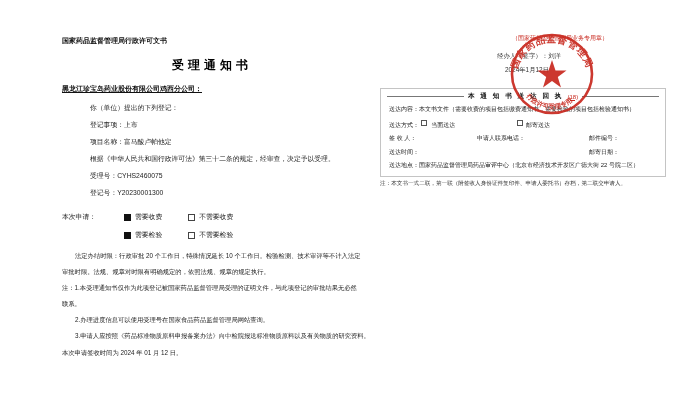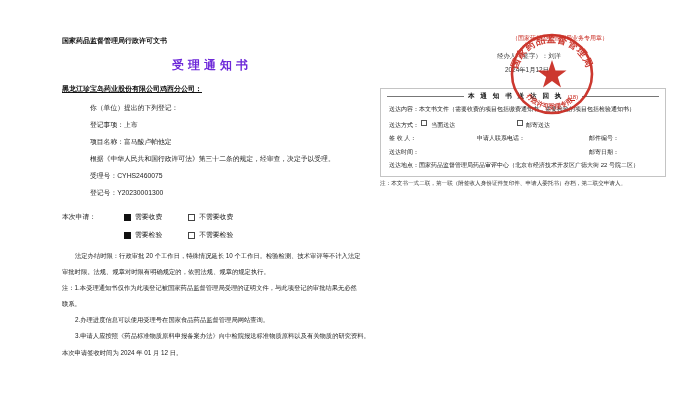--- a/index.html
+++ b/index.html
@@ -4,21 +4,21 @@
 <style>
   html,body{margin:0;padding:0;background:#e9e9e9;}
   .page{
     position:relative;width:700px;height:400px;background:#ffffff;
     font-family:"Liberation Sans","DejaVu Sans",sans-serif;color:#222;
     overflow:hidden;margin:0 auto;
   }
   .abs{position:absolute;white-space:nowrap;}
   
   .doc-header{left:62px;top:36px;font-size:7px;font-weight:bold;color:#111;}
-  .doc-title{left:62px;top:57px;width:300px;text-align:center;font-size:12px;font-weight:bold;letter-spacing:4px;color:#6d28d9;}
+  .doc-title{left:62px;top:57px;width:300px;text-align:center;font-size:12px;font-weight:bold;letter-spacing:4px;color:#000000;}
   .recipient{left:62px;top:84px;font-size:7px;font-weight:bold;text-decoration:underline;color:#111;}
   .bodyline{left:90px;font-size:6.8px;color:#222;}
   .l-intro{top:103px;}
   .l-item{top:120px;}
   .l-project{top:137px;}
   .l-basis{top:154px;}
   .l-accno{top:171px;}
   .l-regno{top:188px;}
   .apply-row{left:62px;font-size:6.8px;display:flex;align-items:center;}
   .apply-label{width:62px;display:inline-block;}

